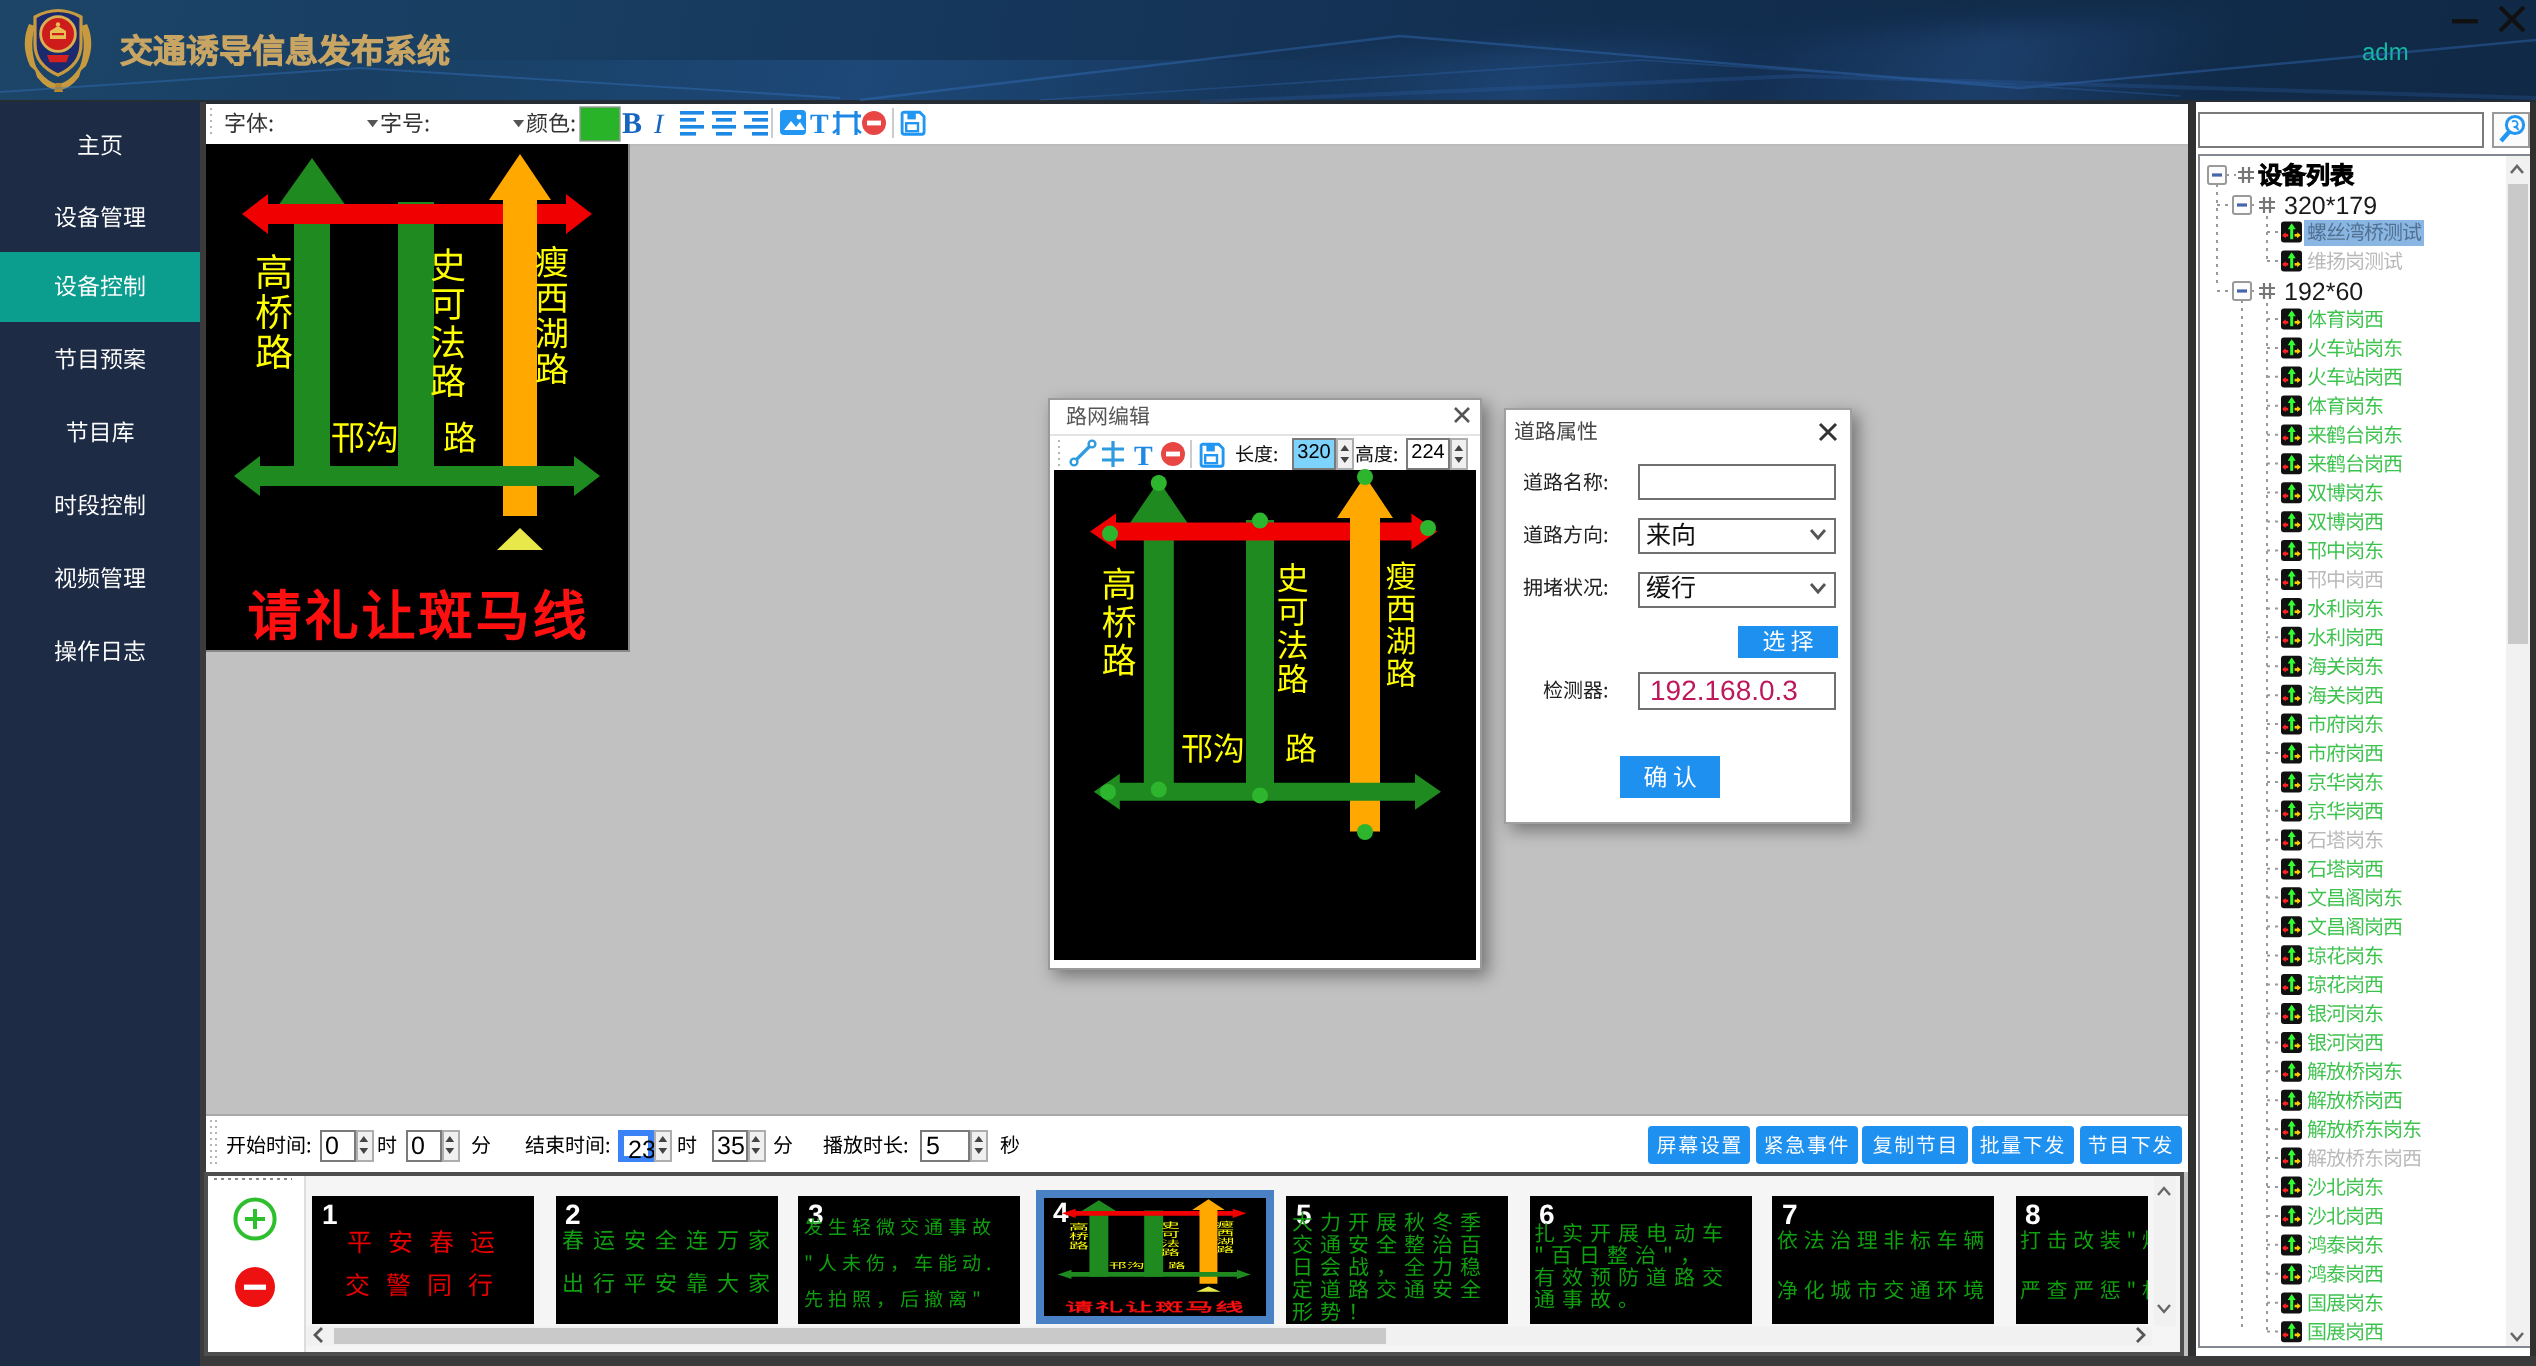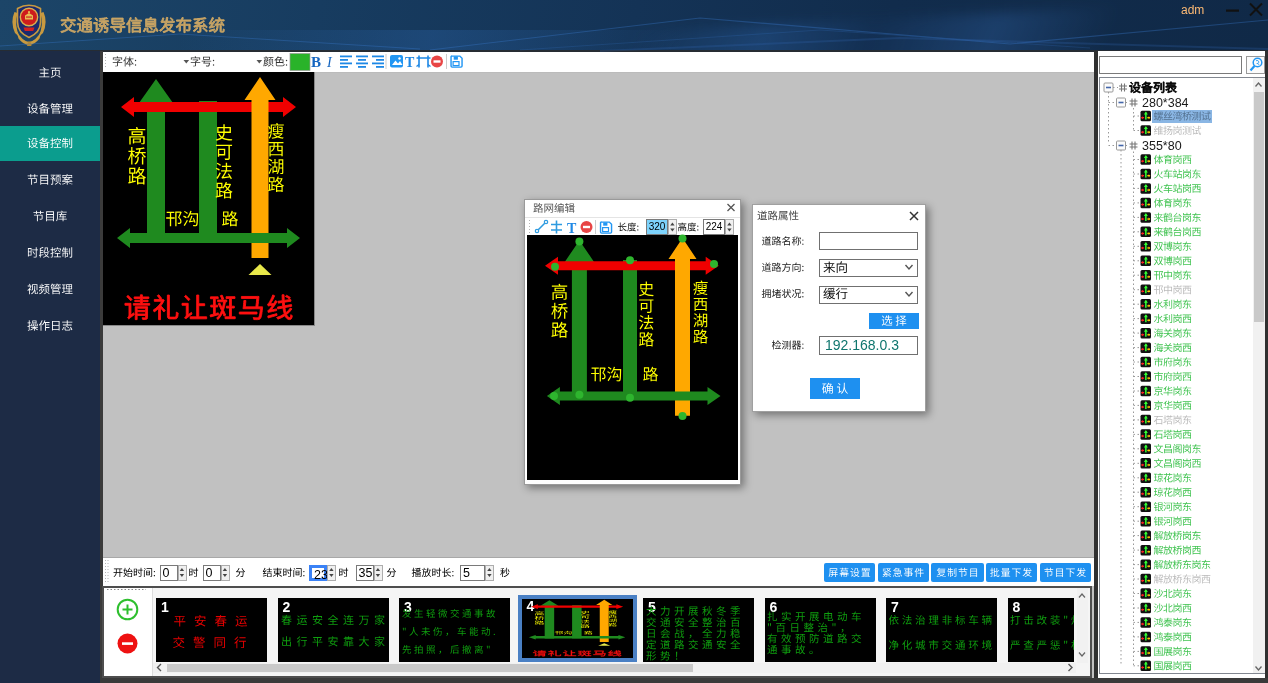--- a/index.html
+++ b/index.html
@@ -30,21 +30,21 @@
 <div style="position:absolute;left:527px;top:235px;width:211px;height:245px;background:#000"></div>
 <div style="position:absolute;left:646px;top:219px;width:22px;height:16px;background:#7dd3fc;border:1px solid #7a7a7a;box-sizing:border-box;font:10px Liberation Sans,sans-serif;color:#000;text-align:center;line-height:14px">320</div>
 <div style="position:absolute;left:668px;top:219px;width:9px;height:16px;background:#f0f0f0;border:1px solid #adadad;box-sizing:border-box"></div>
 <div style="position:absolute;left:703px;top:219px;width:22px;height:16px;background:#fff;border:1px solid #7a7a7a;box-sizing:border-box;font:10px Liberation Sans,sans-serif;color:#000;text-align:center;line-height:14px">224</div>
 <div style="position:absolute;left:725px;top:219px;width:9px;height:16px;background:#f0f0f0;border:1px solid #adadad;box-sizing:border-box"></div>
 <div style="position:absolute;left:752px;top:204px;width:174px;height:208px;background:#fff;border:1px solid #a0a0a0;box-sizing:border-box;box-shadow:3px 3px 8px rgba(0,0,0,.4)"></div>
 <div style="position:absolute;left:819px;top:232px;width:99px;height:18px;background:#fff;border:1px solid #707070;box-sizing:border-box"></div>
 <div style="position:absolute;left:819px;top:258.5px;width:99px;height:18px;background:#fff;border:1px solid #707070;box-sizing:border-box"></div>
 <div style="position:absolute;left:819px;top:285.5px;width:99px;height:18px;background:#fff;border:1px solid #707070;box-sizing:border-box"></div>
 <div style="position:absolute;left:869px;top:312.5px;width:50px;height:16.5px;background:#1e90f0"></div>
-<div style="position:absolute;left:819px;top:336px;width:99px;height:19px;background:#fff;border:1px solid #707070;box-sizing:border-box;font:14px Liberation Sans,sans-serif;color:#0f766e;line-height:17px;padding-left:5px">192.168.0.3</div>
+<div style="position:absolute;left:819px;top:336px;width:99px;height:19px;background:#fff;border:1px solid #707070;box-sizing:border-box;font:14px Liberation Sans,sans-serif;color:#be185d;line-height:17px;padding-left:5px">192.168.0.3</div>
 <div style="position:absolute;left:810px;top:378px;width:50px;height:21px;background:#1e90f0"></div>
 <div style="position:absolute;left:159.5px;top:564.5px;width:18.0px;height:16px;background:#fff;border:1px solid #7a7a7a;box-sizing:border-box;font:12.5px Liberation Sans,sans-serif;color:#000;padding-left:2px;line-height:15px">0</div>
 <div style="position:absolute;left:177.5px;top:564.5px;width:9px;height:16px;background:#f0f0f0;border:1px solid #adadad;box-sizing:border-box"></div>
 <div style="position:absolute;left:202.5px;top:564.5px;width:18.0px;height:16px;background:#fff;border:1px solid #7a7a7a;box-sizing:border-box;font:12.5px Liberation Sans,sans-serif;color:#000;padding-left:2px;line-height:15px">0</div>
 <div style="position:absolute;left:220.5px;top:564.5px;width:9px;height:16px;background:#f0f0f0;border:1px solid #adadad;box-sizing:border-box"></div>
 <div style="position:absolute;left:309.0px;top:564.5px;width:18.0px;height:16px;background:#fff;border:3px solid #3b82f6;box-sizing:border-box;font:12.5px Liberation Sans,sans-serif;color:#000;padding-left:2px;line-height:15px">23</div>
 <div style="position:absolute;left:327.0px;top:564.5px;width:9px;height:16px;background:#f0f0f0;border:1px solid #adadad;box-sizing:border-box"></div>
 <div style="position:absolute;left:355.5px;top:564.5px;width:18.0px;height:16px;background:#fff;border:1px solid #7a7a7a;box-sizing:border-box;font:12.5px Liberation Sans,sans-serif;color:#000;padding-left:2px;line-height:15px">35</div>
 <div style="position:absolute;left:373.5px;top:564.5px;width:9px;height:16px;background:#f0f0f0;border:1px solid #adadad;box-sizing:border-box"></div>
 <div style="position:absolute;left:460.0px;top:564.5px;width:25.0px;height:16px;background:#fff;border:1px solid #7a7a7a;box-sizing:border-box;font:12.5px Liberation Sans,sans-serif;color:#000;padding-left:2px;line-height:15px">5</div>
@@ -65,23 +65,23 @@
 <div style="position:absolute;left:521.5px;top:598.5px;width:111px;height:59px;background:#000"></div>
 <div style="position:absolute;left:161.0px;top:598.5px;font:bold 14px Liberation Sans,sans-serif;color:#fff">1</div>
 <div style="position:absolute;left:282.5px;top:598.5px;font:bold 14px Liberation Sans,sans-serif;color:#fff">2</div>
 <div style="position:absolute;left:404.0px;top:598.5px;font:bold 14px Liberation Sans,sans-serif;color:#fff">3</div>
 <div style="position:absolute;left:526.5px;top:598.0px;font:bold 14px Liberation Sans,sans-serif;color:#fff">4</div>
 <div style="position:absolute;left:648.0px;top:598.5px;font:bold 14px Liberation Sans,sans-serif;color:#fff">5</div>
 <div style="position:absolute;left:769.5px;top:598.5px;font:bold 14px Liberation Sans,sans-serif;color:#fff">6</div>
 <div style="position:absolute;left:891.0px;top:598.5px;font:bold 14px Liberation Sans,sans-serif;color:#fff">7</div>
 <div style="position:absolute;left:1012.5px;top:598.5px;font:bold 14px Liberation Sans,sans-serif;color:#fff">8</div>
 <div style="position:absolute;left:1152px;top:109.5px;width:60px;height:13.5px;background:#8ab6e4"></div>
-<div style="position:absolute;left:1142px;top:96px;width:60px;height:13px;font:12.5px Liberation Sans,sans-serif;color:#1a1a1a">280*384</div>
-<div style="position:absolute;left:1142px;top:139px;width:60px;height:13px;font:12.5px Liberation Sans,sans-serif;color:#1a1a1a">355*80</div>
-<div style="position:absolute;left:1181px;top:3px;width:40px;height:13px;font:12px Liberation Sans,sans-serif;color:#fdba74">adm</div>
+<div style="position:absolute;left:1142px;top:96px;width:60px;height:13px;font:12.5px Liberation Sans,sans-serif;color:#1a1a1a">320*179</div>
+<div style="position:absolute;left:1142px;top:139px;width:60px;height:13px;font:12.5px Liberation Sans,sans-serif;color:#1a1a1a">192*60</div>
+<div style="position:absolute;left:1181px;top:19px;width:40px;height:13px;font:12px Liberation Sans,sans-serif;color:#14b8a6">adm</div>
 <div style="position:absolute;left:1252.5px;top:78px;width:12px;height:595px;background:#f1f1f1"></div>
 <div style="position:absolute;left:1253.5px;top:92px;width:10px;height:230px;background:#c9c9c9"></div>
 <div style="position:absolute;left:153px;top:663px;width:923px;height:9.5px;background:#f1f1f1"></div>
 <div style="position:absolute;left:167px;top:663.8px;width:526px;height:8px;background:#c9c9c9"></div>
 <div style="position:absolute;left:1076.5px;top:588px;width:11px;height:75px;background:#f1f1f1"></div>
 <svg width="1268" height="683" style="position:absolute;left:0;top:0">
       <defs>
 <path id="g5C4F" d="M348 527C370 495 394 453 407 427L477 453C464 478 437 519 417 548ZM211 727H814V625H211ZM136 792V461C136 308 127 104 31 -41C50 -49 83 -70 96 -82C197 68 211 298 211 461V559H893V792ZM739 551C724 514 698 462 673 421H252V357H409V259L408 219H226V154H397C377 88 330 24 215 -26C232 -39 256 -65 265 -82C405 -20 456 65 474 154H681V-81H755V154H947V219H755V357H919V421H747C770 454 796 492 818 528ZM681 219H481L482 257V357H681Z"></path>
 <path id="g5E55" d="M244 486H766V422H244ZM244 598H766V534H244ZM459 255V186H275C302 208 327 231 348 255ZM533 255H658C678 231 703 208 729 186H533ZM172 648V371H349C339 353 326 334 311 316H53V255H253C197 205 123 158 31 122C46 111 67 85 75 67C125 89 170 113 210 139V-48H282V125H459V-80H533V125H730V24C730 14 727 11 715 10C704 10 666 10 623 12C631 -5 641 -26 644 -44C705 -44 746 -45 771 -35C796 -25 803 -10 803 24V135C842 111 884 92 925 78C935 96 955 122 970 135C887 158 799 203 738 255H947V316H398C411 334 422 352 433 371H841V648ZM627 840V776H368V840H295V776H66V713H295V665H368V713H627V668H701V713H935V776H701V840Z"></path>
 <path id="g8BBE" d="M122 776C175 729 242 662 273 619L324 672C292 713 225 778 171 822ZM43 526V454H184V95C184 49 153 16 134 4C148 -11 168 -42 175 -60C190 -40 217 -20 395 112C386 127 374 155 368 175L257 94V526ZM491 804V693C491 619 469 536 337 476C351 464 377 435 386 420C530 489 562 597 562 691V734H739V573C739 497 753 469 823 469C834 469 883 469 898 469C918 469 939 470 951 474C948 491 946 520 944 539C932 536 911 534 897 534C884 534 839 534 828 534C812 534 810 543 810 572V804ZM805 328C769 248 715 182 649 129C582 184 529 251 493 328ZM384 398V328H436L422 323C462 231 519 151 590 86C515 38 429 5 341 -15C355 -31 371 -61 377 -80C474 -54 566 -16 647 39C723 -17 814 -58 917 -83C926 -62 947 -32 963 -16C867 4 781 39 708 86C793 160 861 256 901 381L855 401L842 398Z"></path>

